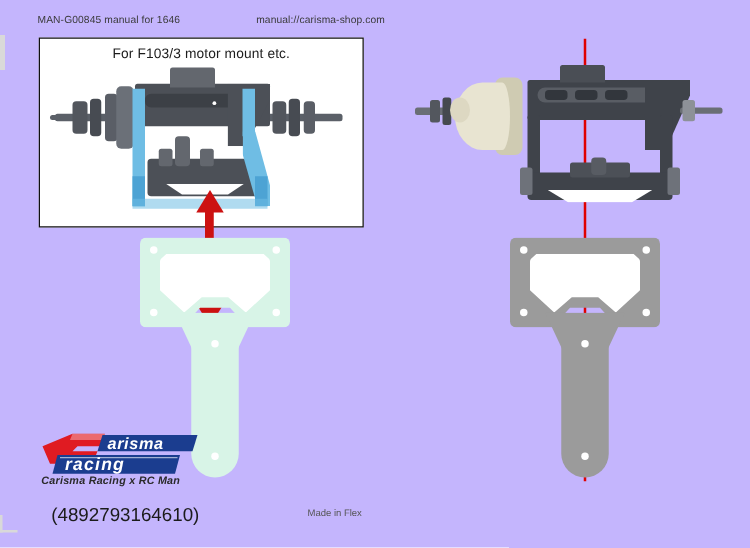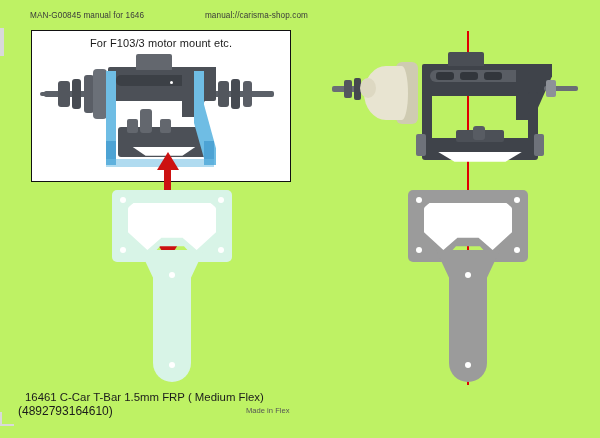--- a/index.html
+++ b/index.html
@@ -8,21 +8,21 @@
     background: #ffffff;
   }
   body {
     font-family: "Liberation Sans", sans-serif;
     -webkit-font-smoothing: antialiased;
   }
   #page {
     position: relative;
     width: 600px;
     height: 438px;
-    background: #bef264;
+    background: #c4b5fd;
     overflow: hidden;
   }
 
   
   .hdr {
     position: absolute;
     top: 11px;
     left: 30px;
     width: 278px;
     height: 14px;
@@ -134,23 +134,23 @@
   .prod-line1 {
     position: absolute;
     left: 25px;
     top: 391px;
     font-size: 11.4px;
     color: #1b1b1b;
     white-space: nowrap;
   }
   .prod-line2 {
     position: absolute;
-    left: 18px;
+    left: 41px;
     top: 404px;
-    font-size: 12px;
+    font-size: 15px;
     color: #1b1b1b;
     white-space: nowrap;
   }
   .made-in {
     position: absolute;
     left: 246px;
     top: 406px;
     font-size: 7.6px;
     color: #555;
     white-space: nowrap;
@@ -309,19 +309,38 @@
     <div class="stem" style="left:41px;top:84px;width:38px;height:108px;background:#9b9b9b;border-radius:0 0 19px 19px;"></div>
 
     <div class="hole" style="left:8px;top:7px;width:6px;height:6px;"></div>
     <div class="hole" style="left:106px;top:7px;width:6px;height:6px;"></div>
     <div class="hole" style="left:8px;top:57px;width:6px;height:6px;"></div>
     <div class="hole" style="left:106px;top:57px;width:6px;height:6px;"></div>
     <div class="hole" style="left:57px;top:82px;width:6px;height:6px;"></div>
     <div class="hole" style="left:57px;top:172px;width:6px;height:6px;"></div>
   </div>
 
-
-  <div class="prod-line1">16461 C-Car T-Bar 1.5mm FRP ( Medium Flex)</div>
+  <div class="logo-wrap">
+    <svg class="logo-svg" width="132" height="40" viewBox="0 0 132 40">
+
+      <path d="M2 13 L26 3 L52 3 L48 13 L30 13 L26 17 L46 17 L42 27 L8 27 Z" fill="#e01b22"></path>
+      <path d="M26 3 L52 3 L50 8 L24 8 Z" fill="#ffffff" opacity="0.35"></path>
+
+      <g fill="#1b3d8f">
+        <path d="M50 4 L126 4 L122 17 L46 17 Z"></path>
+      </g>
+      <text x="54" y="15" font-family="'Liberation Sans',sans-serif" font-size="13" font-weight="bold" font-style="italic" fill="#ffffff" letter-spacing="0.5">arisma</text>
+
+      <g fill="#1b3d8f">
+        <path d="M14 20 L112 20 L108 35 L10 35 Z"></path>
+      </g>
+      <text x="20" y="32" font-family="'Liberation Sans',sans-serif" font-size="14" font-weight="bold" font-style="italic" fill="#ffffff" letter-spacing="1">racing</text>
+
+      <path d="M16 22 L110 22" stroke="#ffffff" stroke-width="1" opacity="0.6" fill="none"></path>
+    </svg>
+  </div>
+  <div class="logo-tag">Carisma Racing x RC Man</div>
+
   <div class="prod-line2">(4892793164610)</div>
   <div class="made-in">Made in Flex</div>
 
 
 </div>
 
 </body></html>

